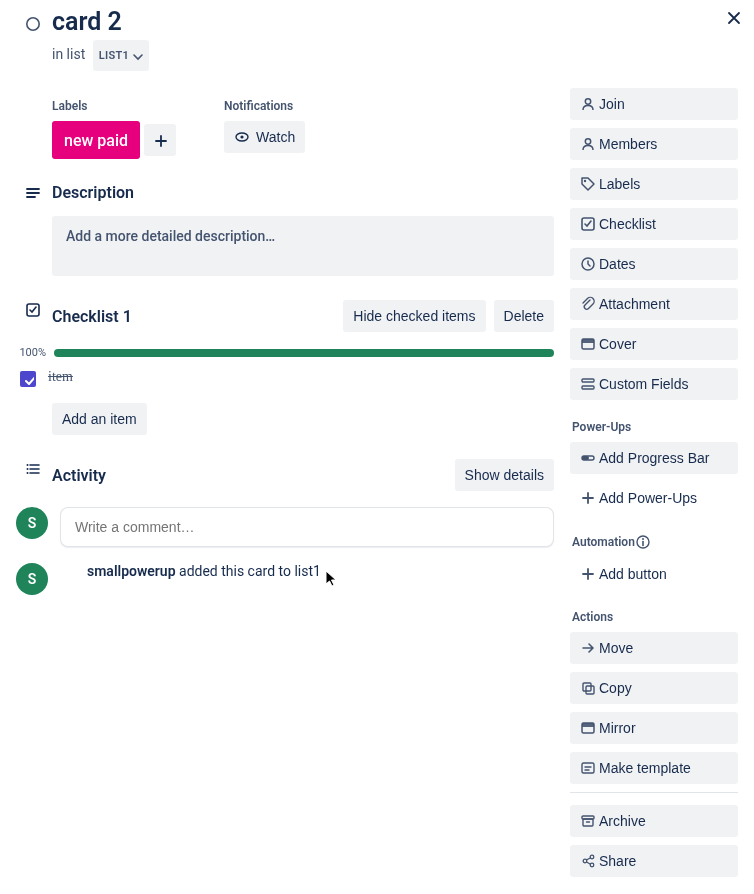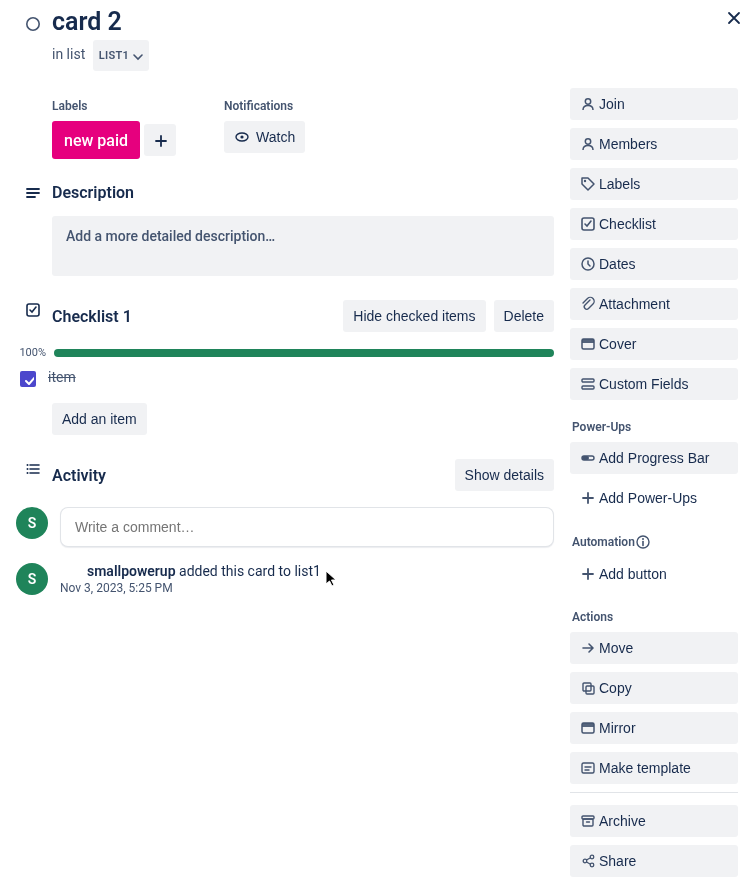--- a/index.html
+++ b/index.html
@@ -86,21 +86,21 @@
     color:#44546F;
     font-weight:500;
     cursor:pointer;
   }
 
   
   .progress-row { display:flex; align-items:center; gap:8px; margin-top:14px; }
   .progress-pct { font-size:11px; color:#44546F; width:30px; text-align:right; margin-left:-36px; }
   .progress-bar { flex:1; height:8px; border-radius:4px; overflow:hidden; background:#091E420F; }
   .progress-fill { height:100%; background:#1F845A; }
-  .check-item { display:flex; align-items:flex-start; gap:12px; margin-top:10px; margin-left:-32px; }
+  .check-item { display:flex; align-items:flex-start; gap:12px; margin-top:10px; margin-left:-32px;font-family:Liberation Serif, serif; }
   .check-box {
     width:16px; height:16px; border-radius:2px;
     background:#4C47CC; display:flex; align-items:center; justify-content:center;
     color:#fff; flex:none; margin-top:2px; cursor:pointer;
   }
   .check-label { font-size:14px; color:#44546F; text-decoration:line-through; }
   .add-item-row { margin-top:16px; }
 
   
   .comment-row { display:flex; gap:12px; margin-top:16px; }
@@ -360,21 +360,20 @@
       <div class="comment-row" style="margin-left:0;">
         <div class="avatar">S</div>
         <input class="comment-input" placeholder="Write a comment…" style="">
       </div>
 
       <div id="activity-entries">
           <div class="activity-entry">
             <div class="avatar">S</div>
             <div>
               <div class="entry-text"><span class="author">smallpowerup</span> added this card to list1</div>
-              <div class="entry-time">Nov 3, 2023, 5:25 PM</div>
             </div>
           </div>
         </div>
 
     </div>
 
     <div class="side-col">
       <div id="side-addtocard">
           <button class="side-btn">
             <span class="sbicon">

